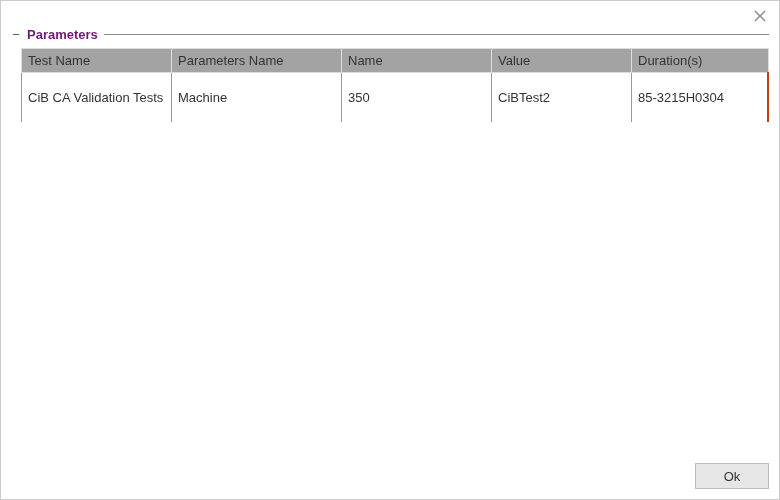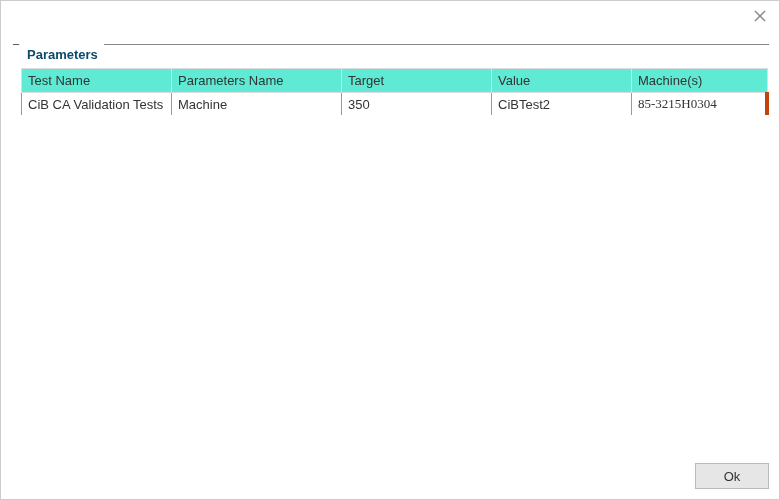--- a/index.html
+++ b/index.html
@@ -58,23 +58,22 @@
       align-items: center;
       justify-content: center;
       color: #555;
       font-size: 13px;
       line-height: 1;
       cursor: pointer;
       user-select: none;
     }
     .groupbox-title {
       font-weight: 600;
-      color: #0c4a6e;
+      color: #701a75;
       white-space: nowrap;
-      margin-top: 20px;
     }
     .groupbox-line {
       flex: 1;
       height: 1px;
       background: #888;
     }
     .table-wrap {
       padding: 0 0 0 10px;
       flex: 1;
     }
@@ -82,35 +81,34 @@
       border-collapse: collapse;
       width: 100%;
       table-layout: fixed;
     }
     thead th {
       text-align: left;
       font-weight: 400;
       padding: 4px 6px;
       border: 1px solid #ddd;
       border-top: 1px solid #ddd;
-      background: #5eead4;
+      background: #a3a3a3;
       color: #333;
       white-space: nowrap;
       overflow: hidden;
     }
     tbody td {
-      padding: 3px 6px;
+      padding: 17px 6px;
       border-left: 1px solid #999;
       white-space: nowrap;
       overflow: hidden;
       text-overflow: clip;
     }
     tbody td:last-child {
-      border-right: 4px solid #c2410c;
-      font-family: Liberation Serif, serif;
+      border-right: 2px solid #c2410c;
     }
     .col-testname { width: 150px; }
     .col-paramname { width: 170px; }
     .col-value { width: 150px; }
     .col-target { width: 140px; }
     .col-machine { width: auto; }
     .button-row {
       display: flex;
       justify-content: flex-end;
       gap: 10px;
@@ -155,23 +153,23 @@
           <col class="col-testname">
           <col class="col-paramname">
           <col class="col-value">
           <col class="col-target">
           <col class="col-machine">
         </colgroup>
         <thead>
           <tr>
             <th>Test Name</th>
             <th>Parameters Name</th>
-            <th>Target</th>
+            <th>Name</th>
             <th>Value</th>
-            <th>Machine(s)</th>
+            <th>Duration(s)</th>
           </tr>
         </thead>
         <tbody>
           <tr>
             <td>CiB CA Validation Tests</td>
             <td>Machine</td>
             <td>350</td>
             <td>CiBTest2</td>
             <td>85-3215H0304</td>
           </tr>

